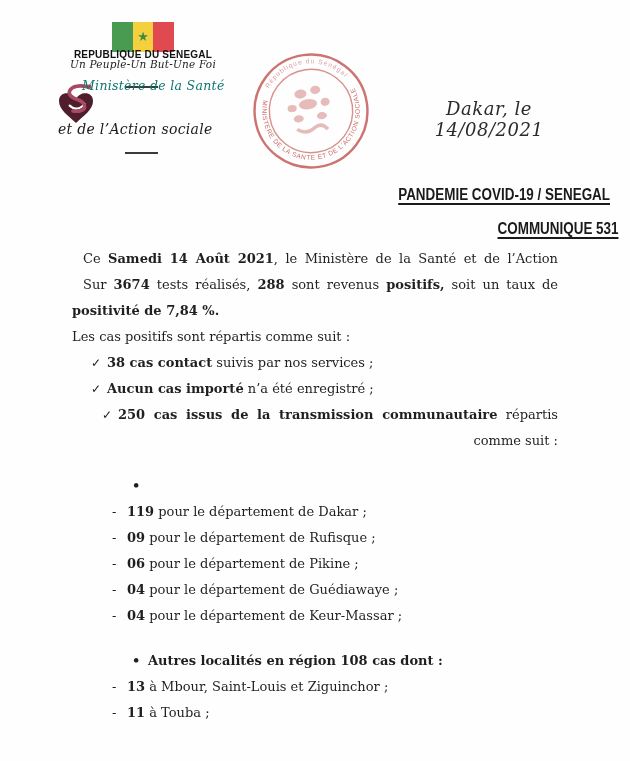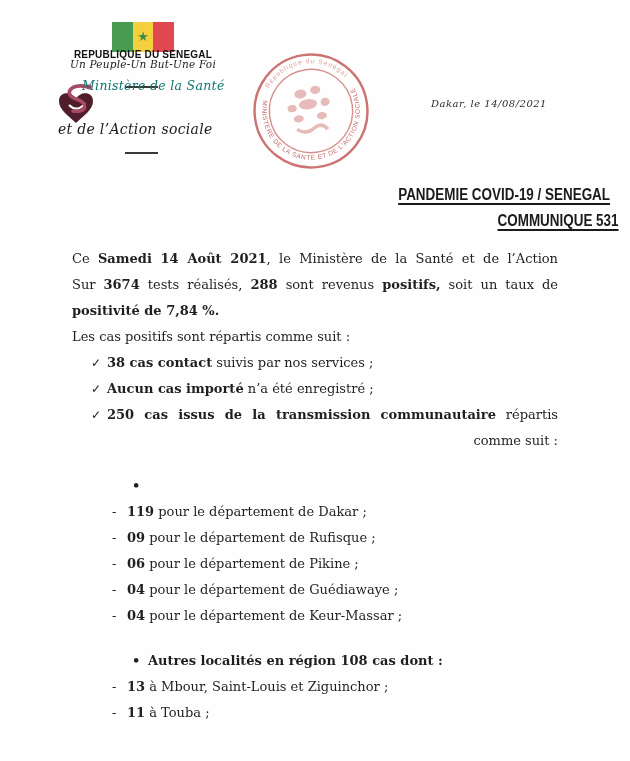--- a/index.html
+++ b/index.html
@@ -21,34 +21,34 @@
          font-style:italic;font-size:10.5px;color:#222;letter-spacing:.2px;}
   .rule{position:absolute;left:125px;width:33px;height:2px;background:#3a3a3a;}
   .rule-top{top:86px;} .rule-bottom{top:152px;}
   .ministry-logo{position:absolute;left:48px;top:82px;}
   .ministry-l1{position:absolute;left:82px;top:78px;font-style:italic;font-size:12.5px;
                letter-spacing:.3px;color:#0f766e;}
   .ministry-l2{position:absolute;left:58px;top:121px;font-style:italic;font-size:14px;
                letter-spacing:.3px;color:#1c1c1c;}
   .stamp{position:absolute;left:250px;top:50px;transform:rotate(-8deg);}
   .date{position:absolute;left:400px;top:98px;width:178px;text-align:center;
-        font-style:italic;font-size:10px;letter-spacing:.5px;color:#2b2b2b;}
+        font-style:italic;font-size:18px;letter-spacing:.5px;color:#2b2b2b;}
 
   
   .title{position:absolute;left:0;top:184px;width:630px;text-align:right;
          font-family:"Liberation Sans",sans-serif;font-weight:bold;color:#1a1a1a;}
   .title .t{display:inline-block;transform:scaleX(.84);transform-origin:center;
             font-size:16px;line-height:22px;text-decoration:underline;
             text-decoration-thickness:1.5px;text-underline-offset:3px;}
-  .title .t2wrap{margin-top:4px;}
+  .title .t2wrap{margin-top:12px;}
 
   
   .bodytext{position:absolute;left:72px;top:246px;width:486px;font-size:13px;}
   .ln{line-height:26px;min-height:26px;}
-  .just{text-align:justify;text-align-last:justify;}
+  .just{text-align:justify;text-align-last:justify;margin-left:11px;}
   b{font-weight:bold;}
   .check{position:relative;padding-left:35px;}
   .check .mark{position:absolute;left:19px;top:0;font-size:12px;}
   .cont{padding-left:40px;text-align:right;}
   .bullet-head{position:relative;padding-left:76px;font-weight:bold;margin-top:19px;}
   .bullet-head .bullet{position:absolute;left:60px;}
   .dash-item{position:relative;padding-left:55px;}
   .dash-item .dash{position:absolute;left:40px;}
 </style>
 </head>

